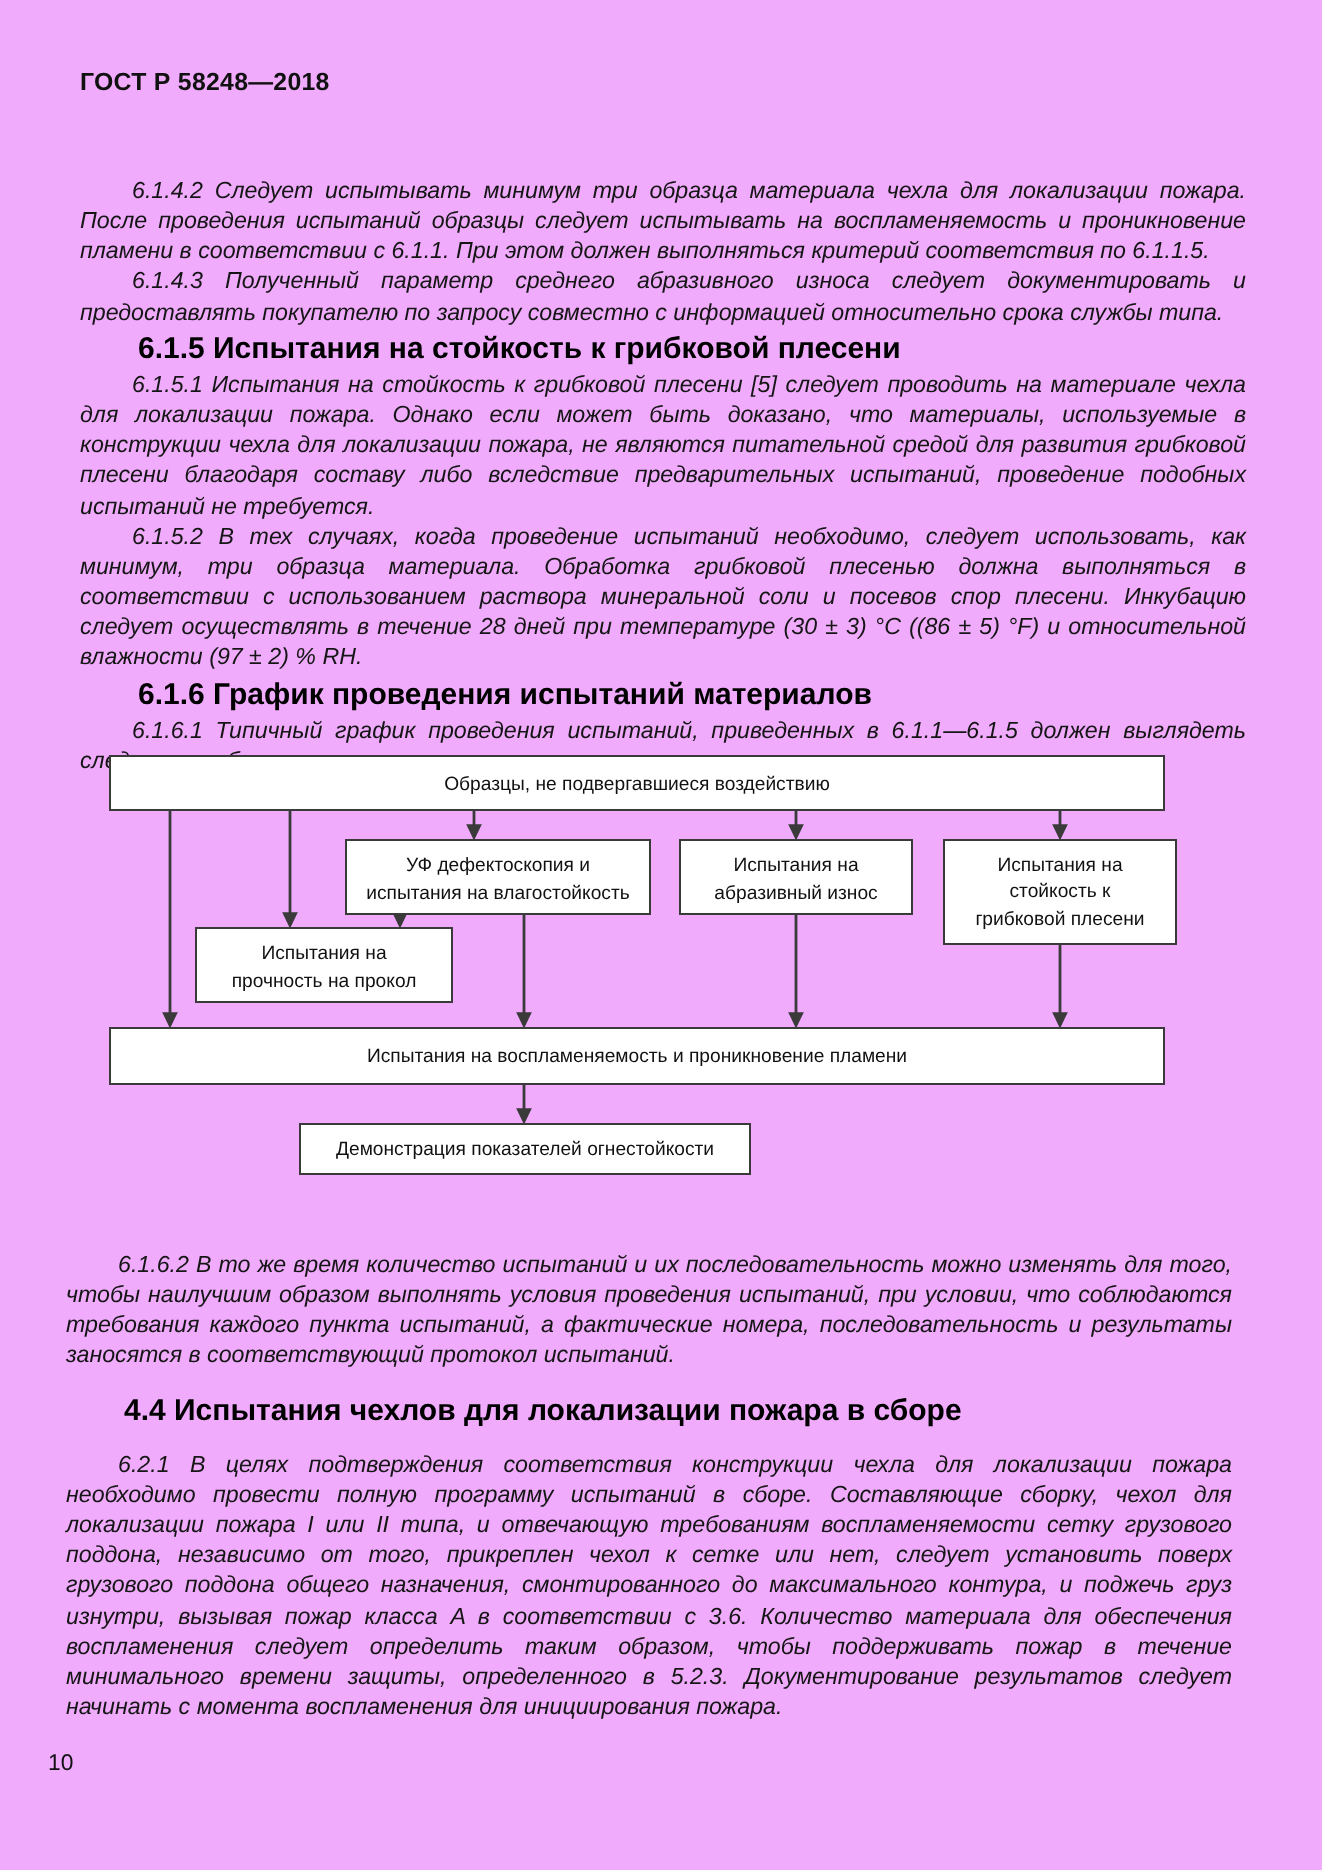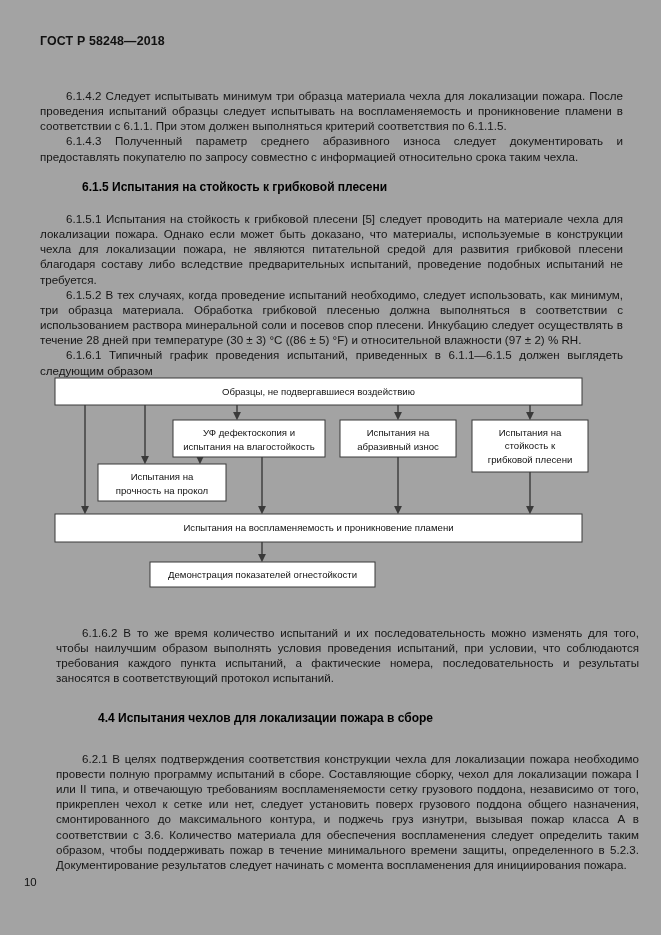--- a/index.html
+++ b/index.html
@@ -9,21 +9,21 @@
     background: #ffffff;
   }
   body {
     font-family: "Liberation Sans", sans-serif;
     color: #1a1a1a;
   }
   .page {
     position: relative;
     width: 661px;
     height: 935px;
-    background: #a3a3a3;
+    background: #f0abfc;
     box-sizing: border-box;
     overflow: hidden;
   }
 
   
   .page-header {
     position: absolute;
     top: 30px;
     left: 40px;
     right: 40px;
@@ -49,24 +49,25 @@
     margin: 0;
     font-size: 11.6px;
     line-height: 15.15px;
     text-align: justify;
     text-justify: inter-word;
     color: #151515;
     hyphens: manual;
   }
   p.para.indent {
     text-indent: 26px;
+    font-style: italic;
   }
   p.heading {
-    margin: 16px;
-    font-size: 12px;
+    margin: 3px;
+    font-size: 15px;
     line-height: 15.15px;
     font-weight: bold;
     text-indent: 26px;
     color: #000;
   }
   .gap-md { height: 9px; }
 
   
   .flowchart {
     position: absolute;
@@ -94,21 +95,21 @@
     font-size: 9.6px;
     fill: #111111;
     text-anchor: middle;
     dominant-baseline: middle;
   }
 
   
   .content-lower {
     position: absolute;
     top: 625px;
-    left: 56px;
+    left: 33px;
     width: 583px;
   }
 
   
   .folio {
     position: absolute;
     left: 24px;
     bottom: 47px;
     font-size: 11.4px;
     color: #111;
@@ -118,24 +119,25 @@
 <body>
 
 <div class="page">
 
   <div class="page-header">
     <div class="std-id">ГОСТ Р 58248—2018</div>
   </div>
 
   <div class="content">
     <p class="para indent">6.1.4.2 Следует испытывать минимум три образца материала чехла для локализации пожара. После проведения испытаний образцы следует испытывать на воспламеняемость и проникновение пламени в соответствии с 6.1.1. При этом должен выполняться критерий соответствия по 6.1.1.5.</p>
-    <p class="para indent">6.1.4.3 Полученный параметр среднего абразивного износа следует документировать и предоставлять покупателю по запросу совместно с информацией относительно срока таким чехла.</p>
+    <p class="para indent">6.1.4.3 Полученный параметр среднего абразивного износа следует документировать и предоставлять покупателю по запросу совместно с информацией относительно срока службы типа.</p>
     <p class="heading">6.1.5 Испытания на стойкость к грибковой плесени</p>
     <p class="para indent">6.1.5.1 Испытания на стойкость к грибковой плесени [5] следует проводить на материале чехла для локализации пожара. Однако если может быть доказано, что материалы, используемые в конструкции чехла для локализации пожара, не являются питательной средой для развития грибковой плесени благодаря составу либо вследствие предварительных испытаний, проведение подобных испытаний не требуется.</p>
     <p class="para indent">6.1.5.2 В тех случаях, когда проведение испытаний необходимо, следует использовать, как минимум, три образца материала. Обработка грибковой плесенью должна выполняться в соответствии с использованием раствора минеральной соли и посевов спор плесени. Инкубацию следует осуществлять в течение 28 дней при температуре (30 ± 3) °C ((86 ± 5) °F) и относительной влажности (97 ± 2) % RH.</p>
+    <p class="heading">6.1.6 График проведения испытаний материалов</p>
     <p class="para indent">6.1.6.1 Типичный график проведения испытаний, приведенных в 6.1.1—6.1.5 должен выглядеть следующим образом</p>
   </div>
 
   <div class="flowchart">
     <svg width="583" height="222" viewBox="0 0 583 222" xmlns="http://www.w3.org/2000/svg">
       <defs>
         <marker id="arrowhead" markerWidth="7" markerHeight="7" refX="3.2" refY="3.2" orient="auto" markerUnits="strokeWidth">
           <path d="M0.4,0.4 L6.2,3.2 L0.4,6.0 Z" fill="#3a3a3a"></path>
         </marker>
       </defs>

